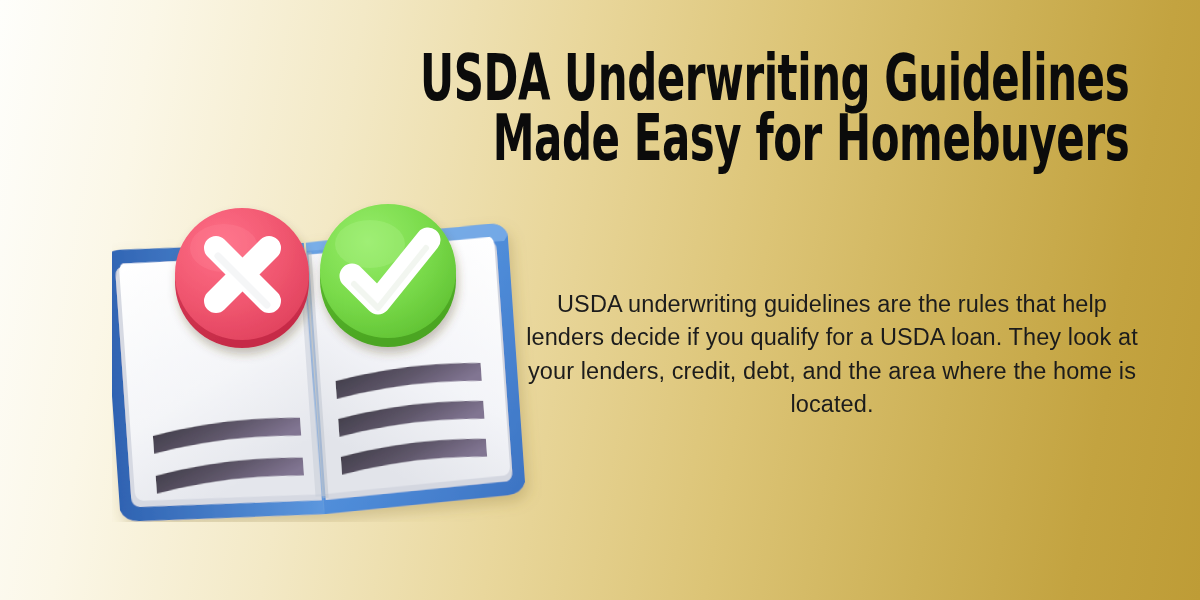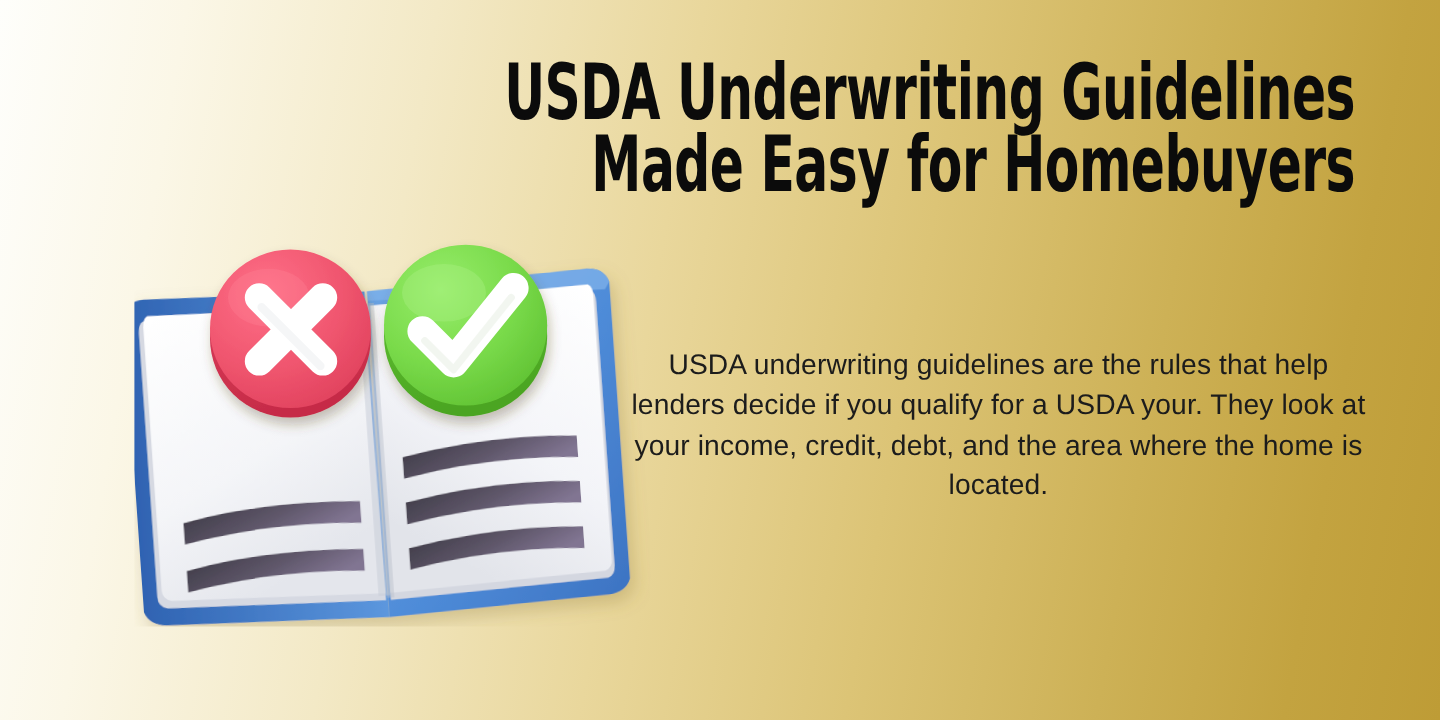--- a/index.html
+++ b/index.html
@@ -72,21 +72,21 @@
 </head>
 <body>
 
 <div id="banner">
 
   <div id="title-block">
     <span class="title-line" id="title-line-1">USDA Underwriting Guidelines</span>
     <span class="title-line" id="title-line-2">Made Easy for Homebuyers</span>
   </div>
 
-  <p id="body-copy">USDA underwriting guidelines are the rules that help lenders decide if you qualify for a USDA your. They look at your income, credit, debt, and the area where the home is located.</p>
+  <p id="body-copy">USDA underwriting guidelines are the rules that help lenders decide if you qualify for a USDA loan. They look at your lenders, credit, debt, and the area where the home is located.</p>
 
   <div id="book-illustration">
     <svg viewBox="0 0 430 330" xmlns="http://www.w3.org/2000/svg">
       <defs>
         <linearGradient id="coverGrad" x1="0" y1="0" x2="1" y2="1">
           <stop offset="0%" stop-color="#6BA4E4"></stop>
           <stop offset="55%" stop-color="#4E8BD8"></stop>
           <stop offset="100%" stop-color="#3C73C2"></stop>
         </linearGradient>
         <linearGradient id="spineGrad" x1="0" y1="0" x2="1" y2="0">

